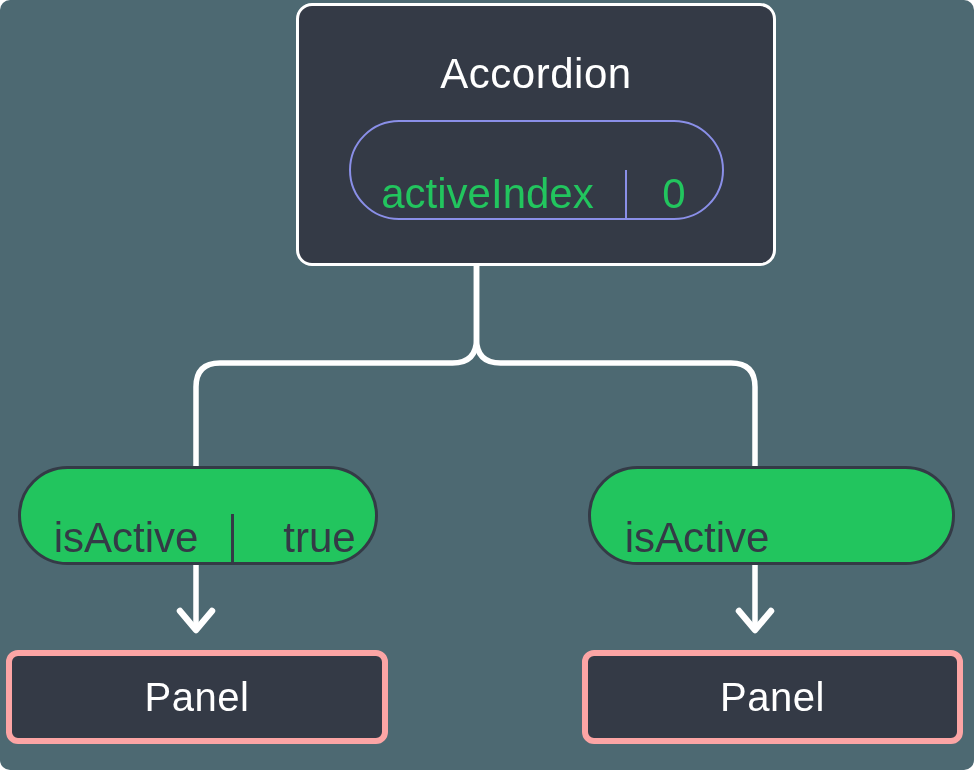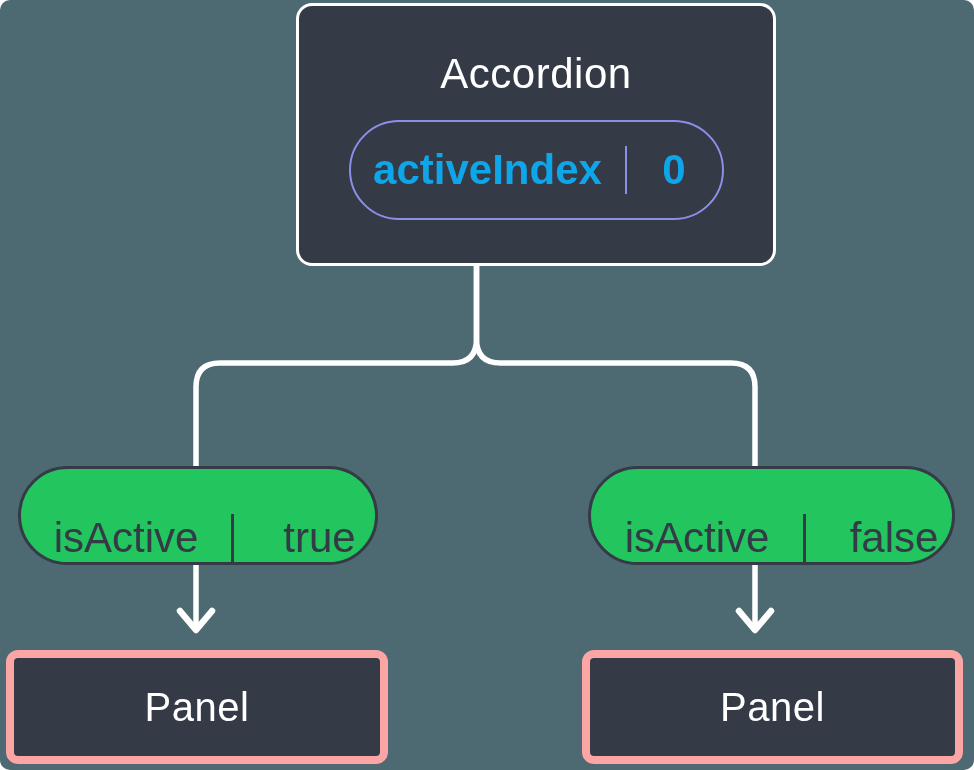--- a/index.html
+++ b/index.html
@@ -40,24 +40,24 @@
     color: #ffffff;
     font-size: 42px;
     font-weight: 500;
     letter-spacing: 0.5px;
   }
   .state-pill {
     width: 375px; height: 100px;
     border: 2.5px solid #8a8fe8;
     border-radius: 50px;
     display: flex;
-    align-items: center;
-    color: #0ea5e9;
+    align-items: flex-end;
+    color: #22c55e;
     font-size: 42px;
-    font-weight: 700;
+    font-weight: 400;
   }
   .state-name {
     flex: 1;
     display: flex; align-items: center; justify-content: center;
   }
   .state-value {
     width: 97px;
     border-left: 2.5px solid #8a8fe8;
     display: flex; align-items: center; justify-content: center;
   }
@@ -84,23 +84,23 @@
   .prop-pill.right .prop-name { width: 212px; }
   .prop-value {
     flex: 1;
     border-left: 3px solid #343a46;
     display: flex; align-items: center; justify-content: center; padding-left: 30px;
   }
   
   .panel-node {
     position: absolute;
     top: 650px;
-    height: 114px;
+    height: 94px;
     background: #343a46;
-    border: 8px solid #fca5a5;
+    border: 6px solid #fca5a5;
     border-radius: 12px;
     display: flex; align-items: center; justify-content: center;
     color: #ffffff;
     font-size: 40px;
     font-weight: 500;
     letter-spacing: 0.5px;
   }
   .panel-node.left  { left: 6px;   width: 382px; }
   .panel-node.right { left: 582px; width: 381px; }
 </style>
@@ -124,21 +124,20 @@
     </div>
   </div>
 
   <div class="prop-pill left">
     <span class="prop-name">isActive</span>
     <span class="prop-value">true</span>
   </div>
 
   <div class="prop-pill right">
     <span class="prop-name">isActive</span>
-    <span class="prop-value">false</span>
   </div>
 
   <div class="panel-node left">
     <span>Panel</span>
   </div>
   <div class="panel-node right">
     <span>Panel</span>
   </div>
 
 </div>

